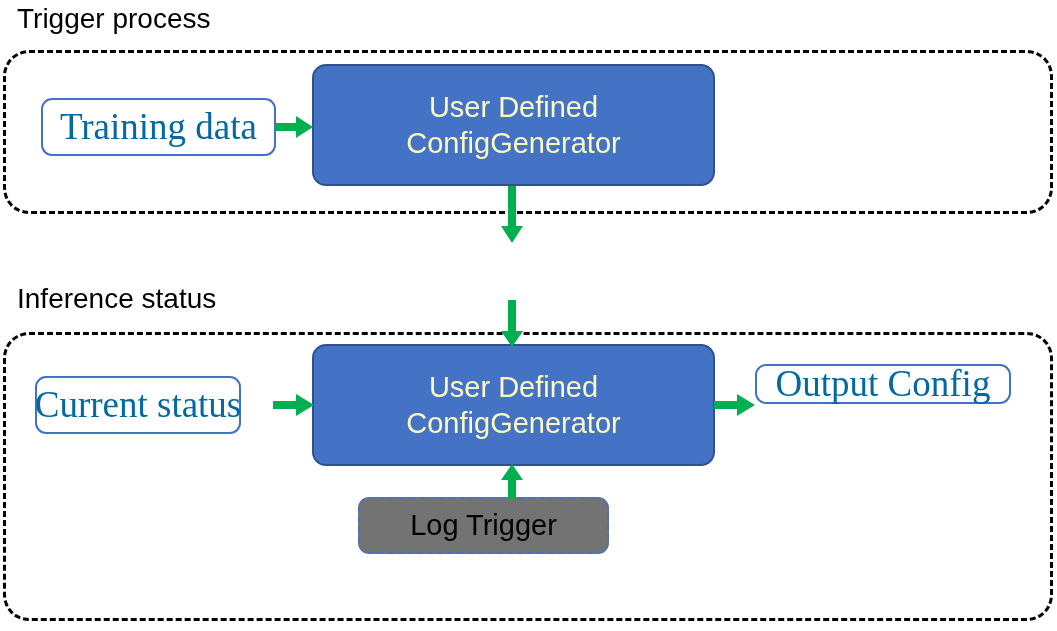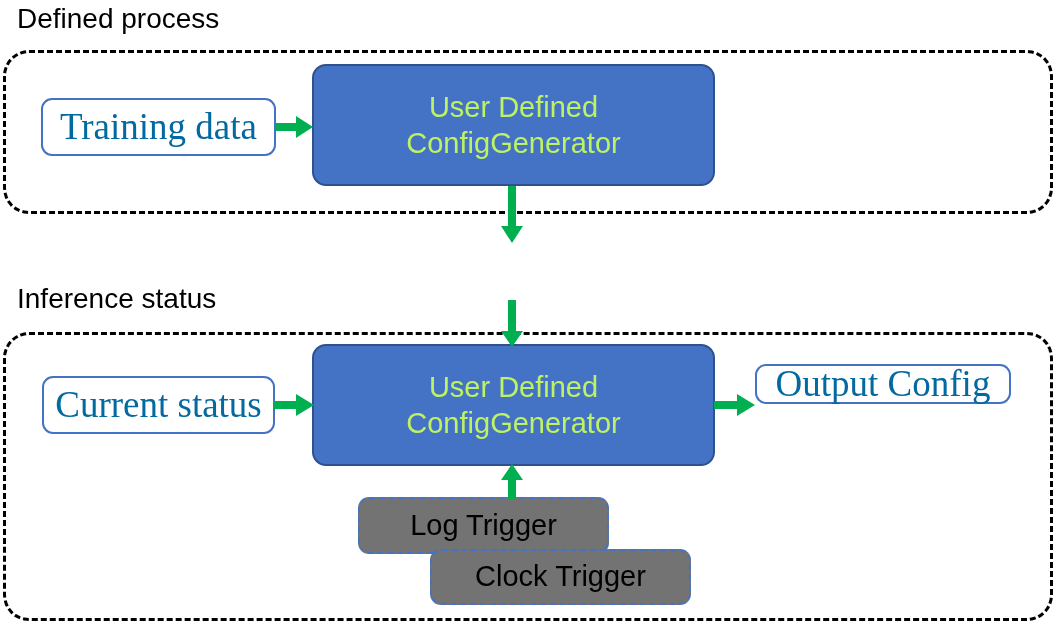--- a/index.html
+++ b/index.html
@@ -62,35 +62,35 @@
     align-items: center;
     justify-content: center;
     color: #0369a1;
     font-size: 37px;
     line-height: 1.1;
     white-space: nowrap;
     font-family: Liberation Serif, serif;
   }
   #box-training-data { left: 41px;  top: 98px;  width: 235px; height: 58px; }
   #box-checkpoint    { left: 395px; top: 243px; width: 236px; height: 58px; }
-  #box-current-status{ left: 42px;  top: 376px; width: 233px; height: 58px; }
+  #box-current-status{ left: 35px;  top: 376px; width: 206px; height: 58px; }
   #box-output-config { left: 755px; top: 364px; width: 256px; height: 40px; }
 
   
   .node-blue {
     position: absolute;
     box-sizing: border-box;
     background: #4472C4;
     border: 2px solid #2F528F;
     border-radius: 14px;
     display: flex;
     flex-direction: column;
     align-items: center;
     justify-content: center;
-    color: #bef264;
+    color: #fef9c3;
     font-size: 29px;
     line-height: 1.25;
     white-space: nowrap;
     font-family: "Liberation Sans", sans-serif;
   }
   #box-train-generator { left: 312px; top: 64px;  width: 403px; height: 122px; }
   #box-infer-generator { left: 312px; top: 344px; width: 403px; height: 122px; }
 
   
   .trigger-box {
@@ -122,21 +122,21 @@
   #arrow-ckpt-to-infer  { left: 497px; top: 300px; }
   #arrow-status-to-gen  { left: 273px; top: 390px; }
   #arrow-gen-to-output  { left: 714px; top: 390px; }
   #arrow-log-to-gen     { left: 497px; top: 464px; }
 </style>
 </head>
 <body>
 
 <div id="canvas">
 
-  <div class="section-label" id="label-training">Defined process</div>
+  <div class="section-label" id="label-training">Trigger process</div>
 
   <div class="process-container" id="container-training"></div>
 
   <div class="node-box" id="box-training-data">Training data</div>
 
   <div class="arrow" id="arrow-training-data">
     <svg width="38" height="30" viewBox="0 0 38 30">
       <path d="M0,11 L20,11 L20,4 L37,15 L20,26 L20,19 L0,19 Z" fill="#00B050"></path>
     </svg>
   </div>
@@ -185,15 +185,14 @@
   <div class="node-box" id="box-output-config">Output Config</div>
 
   <div class="arrow" id="arrow-log-to-gen">
     <svg width="30" height="36" viewBox="0 0 30 36">
       <path d="M15,0 L26,16 L19,16 L19,35 L11,35 L11,16 L4,16 Z" fill="#00B050"></path>
     </svg>
   </div>
 
   <div class="trigger-box" id="box-log-trigger">Log Trigger</div>
 
-  <div class="trigger-box" id="box-clock-trigger">Clock Trigger</div>
 
 </div>
 
 </body></html>

